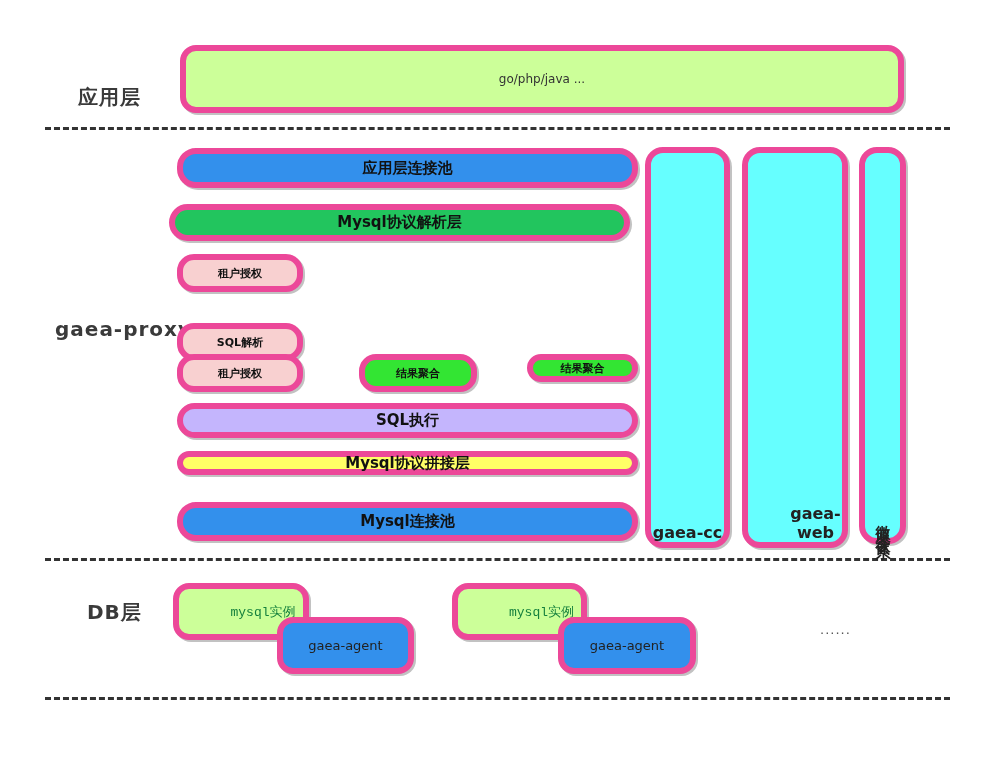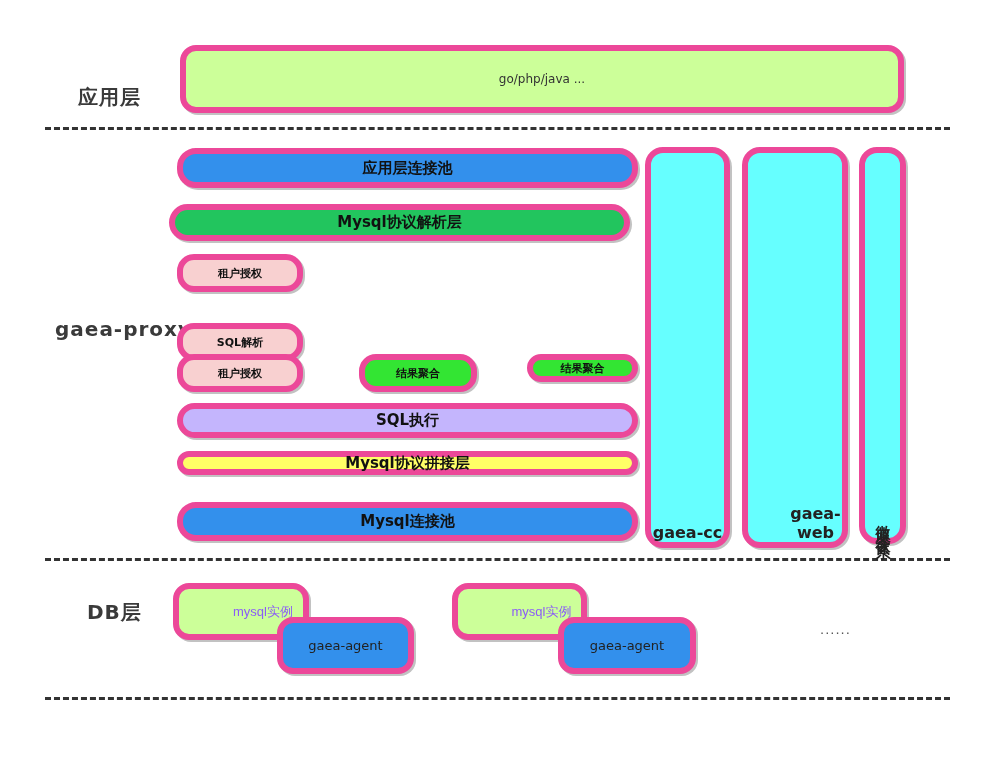--- a/index.html
+++ b/index.html
@@ -19,21 +19,21 @@
   .chip{border-radius:17px;font-weight:bold;font-size:11px;color:#111;}
   .col{
     border-radius:18px;font-weight:bold;font-size:16px;color:#222;align-items:flex-end;
   }
   .vtext{
     writing-mode:vertical-rl;text-orientation:upright;
     letter-spacing:5px;font-size:15px;font-weight:bold;
   }
   .top-box{border-radius:16px;font-size:12px;color:#333;}
   .db-box{border-radius:16px;font-size:13px;}
-  .mono{font-family:Liberation Sans, sans-serif;color:#8b5cf6;padding-left:44px;}
+  .mono{font-family:Liberation Mono, monospace;color:#15803d;padding-left:44px;}
   .section-label{
     position:absolute;font-weight:bold;color:#3a3a3a;font-size:20px;
     letter-spacing:1px;
   }
   .dashed{
     position:absolute;left:45px;width:905px;height:0;
     border-top:3px dashed #333;
   }
   .ellipsis{position:absolute;font-size:13px;color:#555;letter-spacing:1px;}
 </style>

